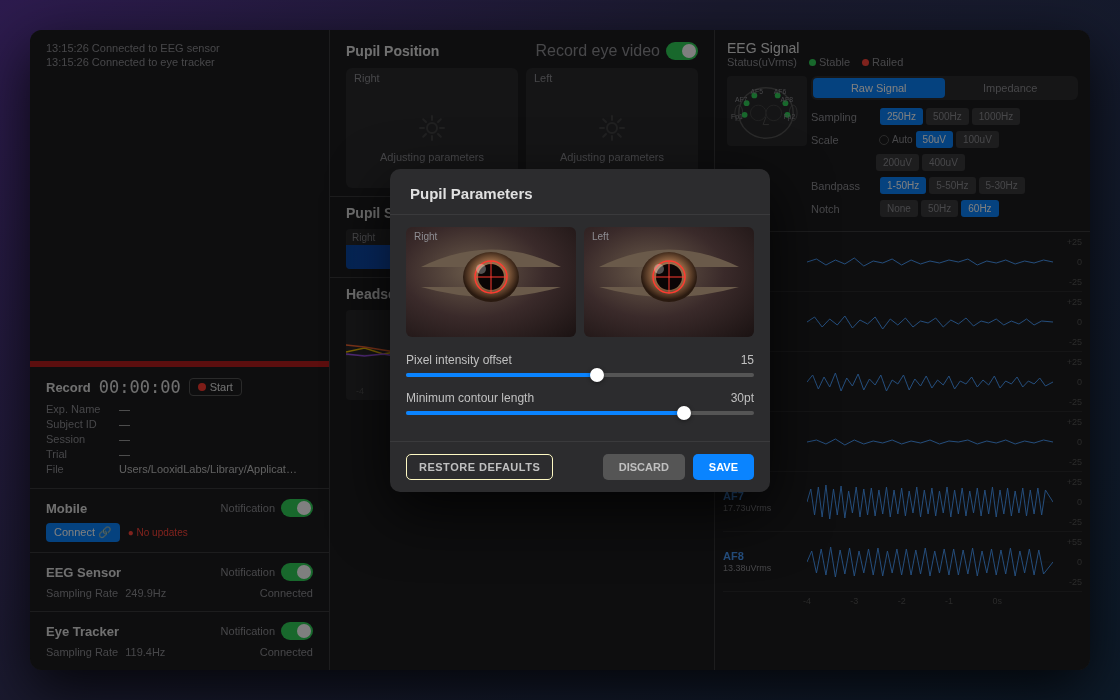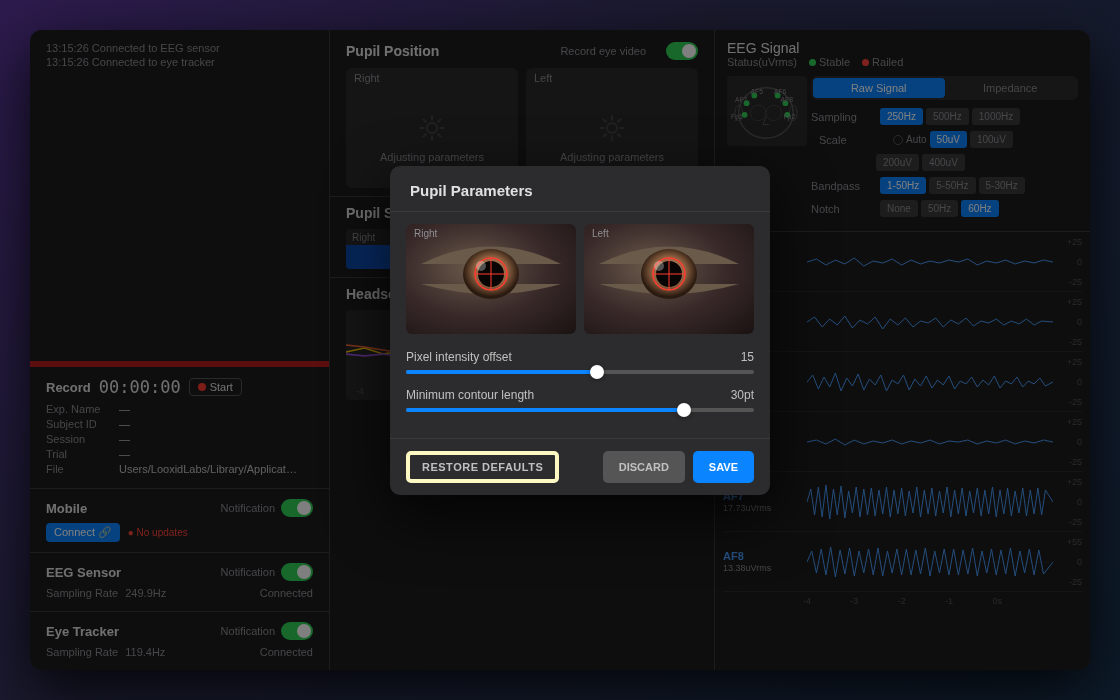--- a/index.html
+++ b/index.html
@@ -214,22 +214,22 @@
       margin-bottom: 8px;
     }
     .section-title {
       font-size: 14px;
       font-weight: 600;
       color: #e0e0e0;
     }
     .record-video-row {
       display: flex;
       align-items: center;
-      gap: 20px;
-      font-size: 11px;
+      gap: 6px;
+      font-size: 16px;
       color: #8e8e93;
     }
     .eye-videos {
       display: flex;
       gap: 8px;
     }
     .eye-video-box {
       flex: 1;
       height: 120px;
       background: #2a2a2c;
@@ -557,21 +557,21 @@
     }
     .modal-footer {
       display: flex;
       gap: 8px;
       padding: 12px 16px;
       border-top: 1px solid #3a3a3c;
       justify-content: space-between;
     }
     .btn-restore {
       background: transparent;
-      border: 4px solid #fef9c3;
+      border: 1px solid #fef9c3;
       color: #c0c0c0;
       font-size: 11px;
       font-weight: 600;
       padding: 6px 12px;
       border-radius: 5px;
       cursor: pointer;
       letter-spacing: 0.5px;
     }
     .btn-discard {
       background: #555;
@@ -838,21 +838,21 @@
               <button class="tab-btn">Impedance</button>
             </div>
             <div class="option-row">
               <span class="option-label">Sampling</span>
               <div class="option-chips">
                 <span class="chip active">250Hz</span>
                 <span class="chip">500Hz</span>
                 <span class="chip">1000Hz</span>
               </div>
             </div>
-            <div class="option-row" style="flex-wrap:wrap;gap:9px;margin-left:8px;">
+            <div class="option-row" style="flex-wrap:wrap;gap:3px;">
               <span class="option-label">Scale</span>
               <div class="option-chips" style="flex-wrap:wrap;">
                 <span class="chip-radio"><div class="radio-dot"></div>Auto</span>
                 <span class="chip active">50uV</span>
                 <span class="chip">100uV</span>
               </div>
             </div>
             <div class="option-row" style="margin-top:2px;">
               <div class="option-chips" style="margin-left:65px;">
                 <span class="chip">200uV</span>

